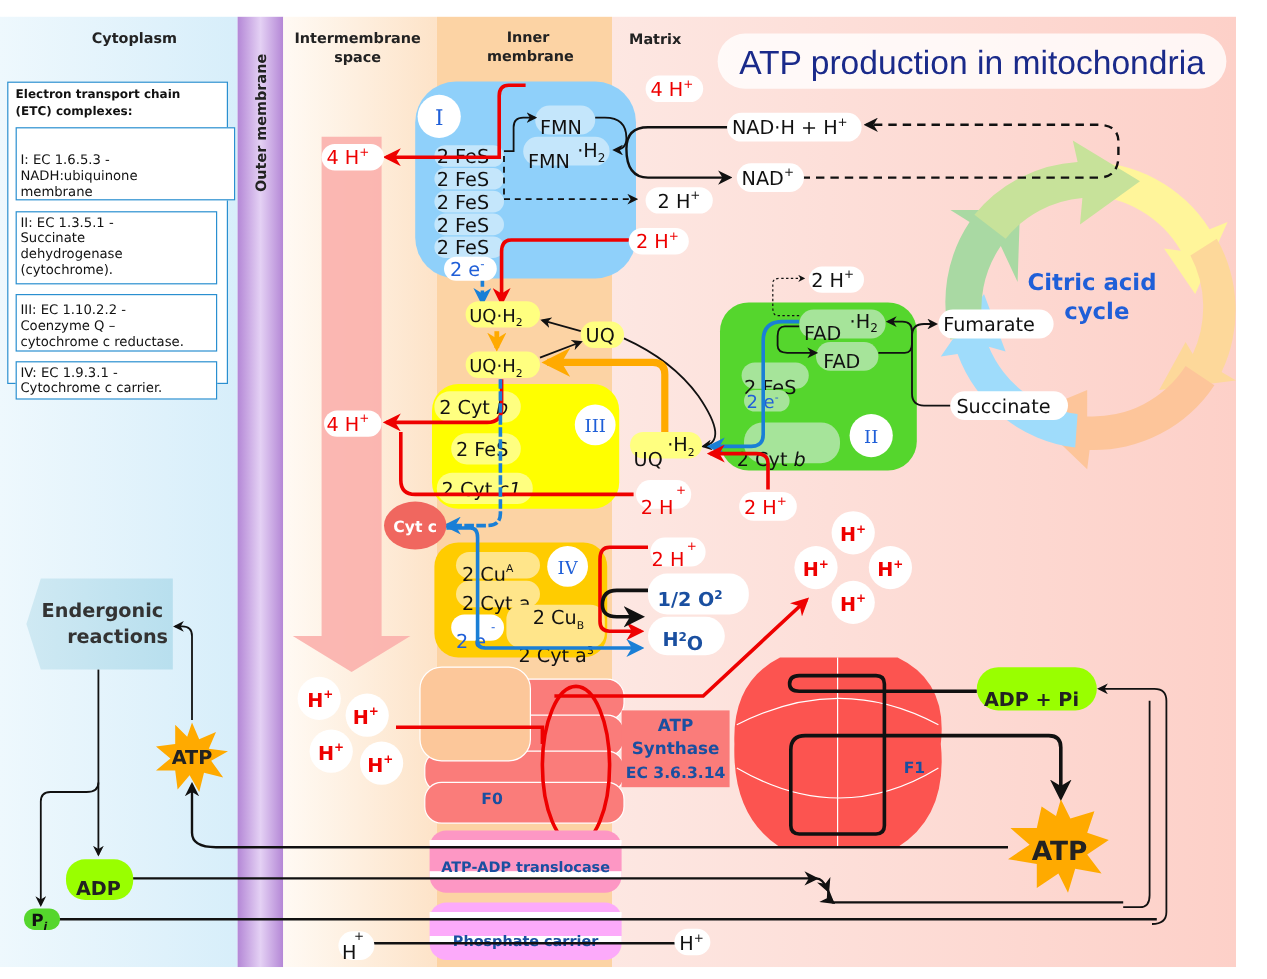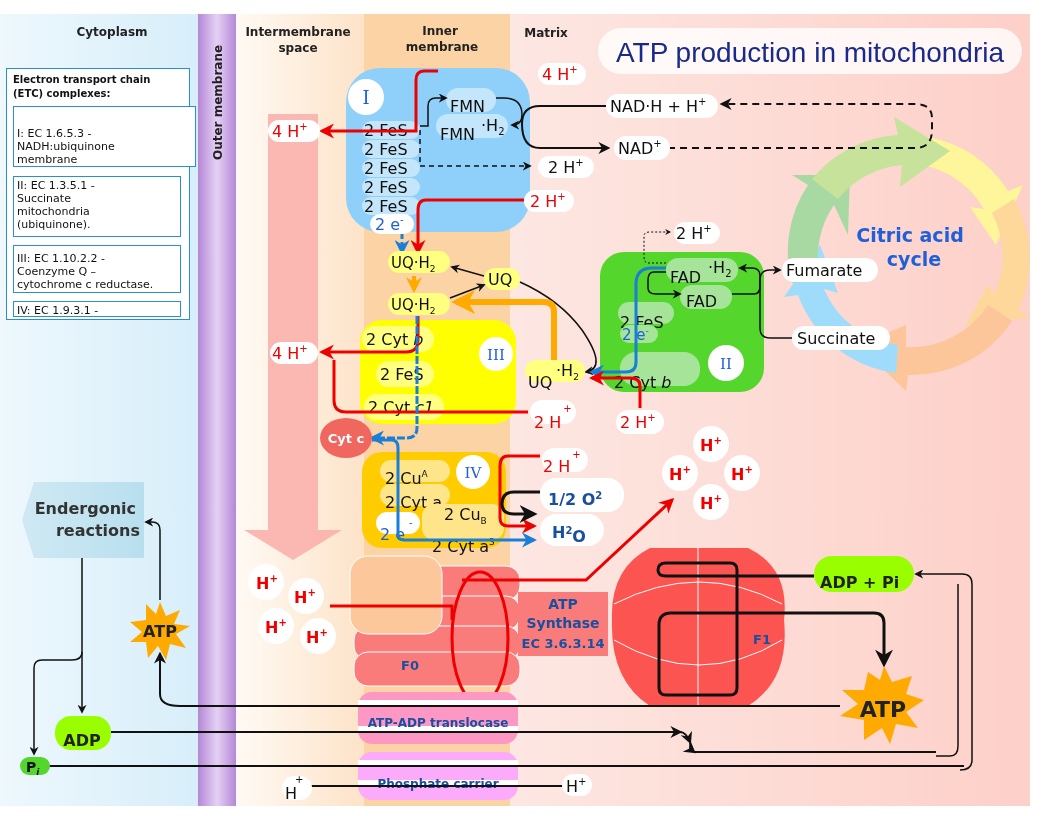--- a/index.html
+++ b/index.html
@@ -316,24 +316,24 @@
 </div>
 <div class="legendbox" style="left:13px;top:106px;width:183px;height:61px;padding:20px 0 0 3px;box-sizing:border-box;">
   <div>I: EC 1.6.5.3 -</div>
   <div>NADH:ubiquinone</div>
   <div>membrane</div>
   <div>(H+-translocating).</div>
 </div>
 <div class="legendbox" style="left:13px;top:176px;width:168px;height:61px;padding:2px 0 0 3px;box-sizing:border-box;">
   <div>II: EC 1.3.5.1 -</div>
   <div>Succinate</div>
-  <div>mitochondria</div>
-  <div>(ubiquinone).</div>
+  <div>dehydrogenase</div>
+  <div>(cytochrome).</div>
 </div>
 <div class="legendbox" style="left:13px;top:245px;width:168px;height:48px;padding:6px 0 0 3px;box-sizing:border-box;">
   <div>III: EC 1.10.2.2 -</div>
   <div>Coenzyme Q –</div>
   <div>cytochrome c reductase.</div>
 </div>
-<div class="legendbox" style="left:13px;top:301px;width:168px;height:16px;padding:2px 16px 0 3px;box-sizing:border-box;">
+<div class="legendbox" style="left:13px;top:301px;width:168px;height:32px;padding:2px 16px 0 3px;box-sizing:border-box;">
   <div>IV: EC 1.9.3.1 -</div>
   <div>Cytochrome c carrier.</div>
 </div>
 
 </body></html>

